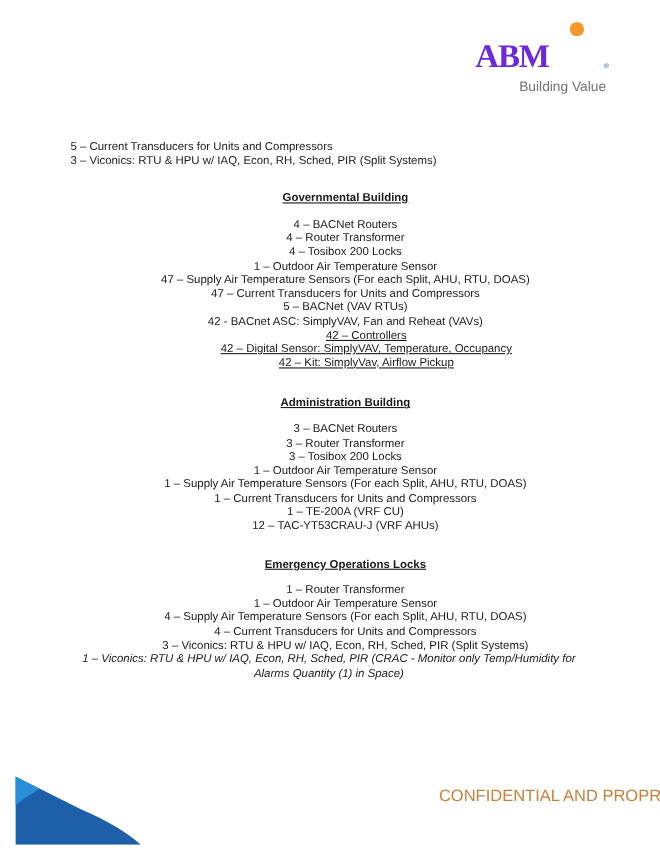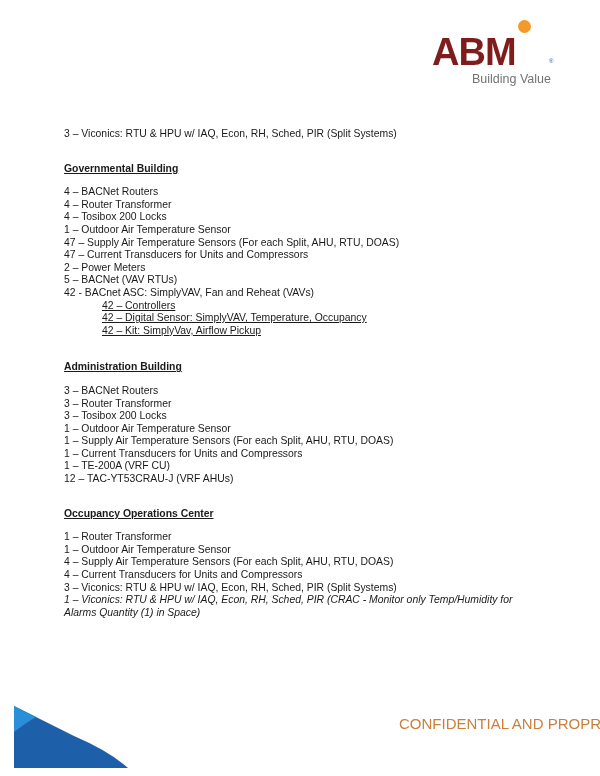--- a/index.html
+++ b/index.html
@@ -2,84 +2,84 @@
 <html><head>
 <meta charset="utf-8">
 <style>
   html, body { margin: 0; padding: 0; }
   body {
     width: 600px; height: 776px; background: #ffffff; position: relative; overflow: hidden;
     font-family: "Liberation Sans", sans-serif; color: #1a1a1a;
   }
   .logo { position: absolute; left: 432px; top: 18px; width: 130px; height: 72px; }
   .logo-word {
-    position: absolute; left: 0; top: 14px; font-family: Liberation Sans, sans-serif;
-    font-weight: bold; font-size: 38px; letter-spacing: -1px; color: #7f1d1d; line-height: 40px;
+    position: absolute; left: 0; top: 14px; font-family: Liberation Serif, serif;
+    font-weight: bold; font-size: 30px; letter-spacing: -1px; color: #6d28d9; line-height: 40px;
   }
   .logo-dot { position: absolute; left: 86px; top: 2px; width: 13px; height: 13px; border-radius: 50%; background: #f39a2b; }
   .logo-reg { position: absolute; left: 117px; top: 40px; font-size: 6px; color: #1c5aa6; }
   .logo-tag { position: absolute; left: 40px; top: 54px; font-size: 12.5px; color: #737373; white-space: nowrap; }
 
   .content { position: absolute; left: 64px; top: 128px; width: 500px; font-size: 10.4px; line-height: 12.6px; }
   .line { white-space: nowrap; }
   .heading { font-weight: bold; text-decoration: underline; margin-top: 18px; margin-bottom: 11px; }
   .sub { padding-left: 38px; text-decoration: underline; }
   .wrap { white-space: normal; }
-  .section { margin-top: 12px; }
+  .section { margin-top: 12px; text-align: center; }
 
   .corner { position: absolute; left: 14px; top: 706px; width: 114px; height: 62px; }
   .footer {
     position: absolute; left: 399px; top: 715px; font-size: 15px; color: #c8803c; white-space: nowrap;
   }
 </style>
 </head>
 <body>
 
 <div class="logo">
   <div class="logo-word">ABM</div>
   <div class="logo-dot"></div>
   <div class="logo-reg">®</div>
   <div class="logo-tag">Building Value</div>
 </div>
 
 <div class="content">
   <div>
+    <div class="line">5 – Current Transducers for Units and Compressors</div>
     <div class="line">3 – Viconics: RTU &amp; HPU w/ IAQ, Econ, RH, Sched, PIR (Split Systems)</div>
   </div>
 
   <div class="section">
     <div class="heading" style="margin-top:22px;">Governmental Building</div>
     <div class="line">4 – BACNet Routers</div>
     <div class="line">4 – Router Transformer</div>
     <div class="line">4 – Tosibox 200 Locks</div>
     <div class="line">1 – Outdoor Air Temperature Sensor</div>
     <div class="line">47 – Supply Air Temperature Sensors (For each Split, AHU, RTU, DOAS)</div>
     <div class="line">47 – Current Transducers for Units and Compressors</div>
-    <div class="line">2 – Power Meters</div>
     <div class="line">5 – BACNet (VAV RTUs)</div>
     <div class="line">42 -  BACnet ASC: SimplyVAV, Fan and Reheat (VAVs)</div>
     <div class="line sub">42 – Controllers</div>
     <div class="line sub">42 – Digital Sensor: SimplyVAV, Temperature, Occupancy</div>
     <div class="line sub">42 – Kit: SimplyVav, Airflow Pickup</div>
   </div>
 
   <div class="section">
     <div class="heading" style="margin-top:24px;">Administration Building</div>
     <div class="line">3 – BACNet Routers</div>
     <div class="line">3 – Router Transformer</div>
     <div class="line">3 – Tosibox 200 Locks</div>
     <div class="line">1 – Outdoor Air Temperature Sensor</div>
     <div class="line">1 – Supply Air Temperature Sensors (For each Split, AHU, RTU, DOAS)</div>
     <div class="line">1 – Current Transducers for Units and Compressors</div>
     <div class="line">1 – TE-200A (VRF CU)</div>
     <div class="line">12 – TAC-YT53CRAU-J (VRF AHUs)</div>
   </div>
 
   <div class="section">
-    <div class="heading" style="margin-top:22px;">Occupancy Operations Center</div>
+    <div class="heading" style="margin-top:22px;">Emergency Operations Locks</div>
     <div class="line">1 – Router Transformer</div>
     <div class="line">1 – Outdoor Air Temperature Sensor</div>
     <div class="line">4 – Supply Air Temperature Sensors (For each Split, AHU, RTU, DOAS)</div>
     <div class="line">4 – Current Transducers for Units and Compressors</div>
     <div class="line">3 – Viconics: RTU &amp; HPU w/ IAQ, Econ, RH, Sched, PIR (Split Systems)</div>
     <div class="line wrap" style="width:470px;font-style:italic;">1 – Viconics: RTU &amp; HPU w/ IAQ, Econ, RH, Sched, PIR (CRAC - Monitor only Temp/Humidity for Alarms Quantity (1) in Space)</div>
   </div>
 </div>
 
 <svg class="corner" viewBox="0 0 114 62">

